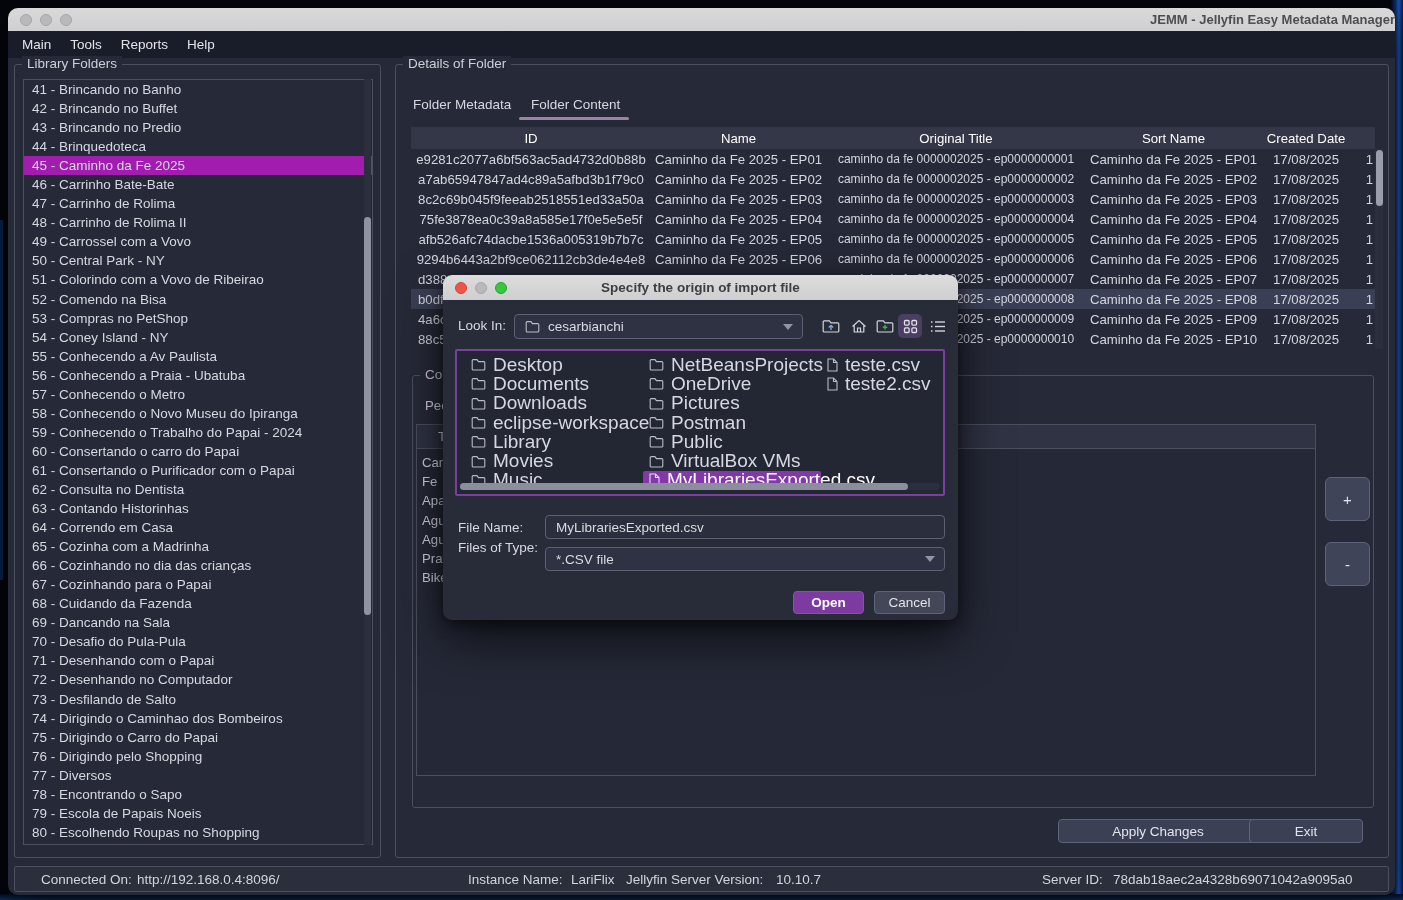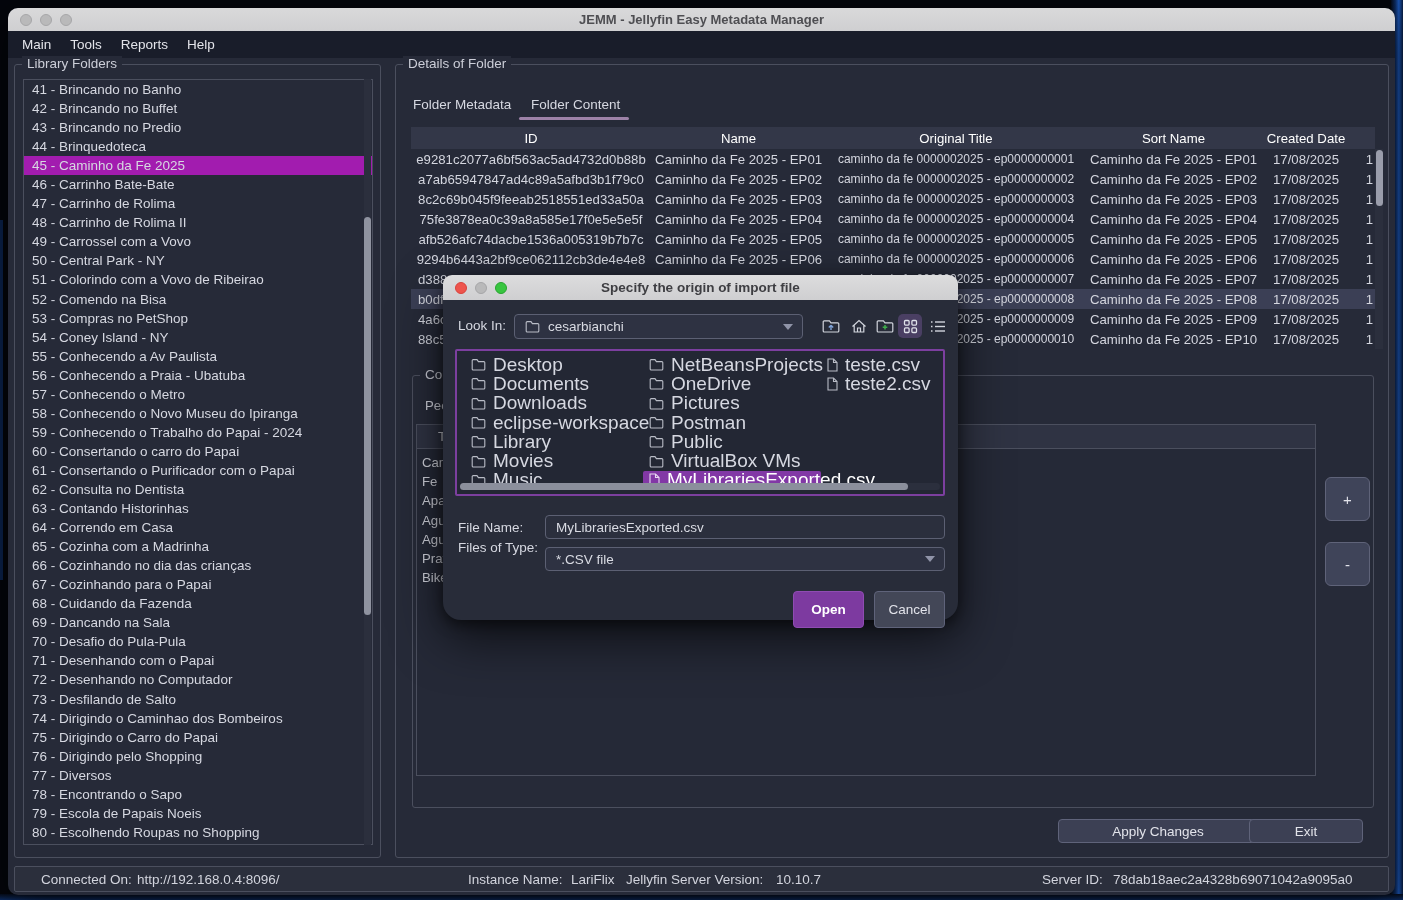--- a/index.html
+++ b/index.html
@@ -14,21 +14,21 @@
   .wall-left { position:absolute; left:0; top:220px; width:3px; height:360px; background:#0b2450; }
 
   
   .window { position:absolute; left:8px; top:8px; width:1387px; height:887px;
     background:#262a38; border-radius:10px; overflow:hidden; box-shadow:0 10px 40px rgba(0,0,0,.7); }
   .titlebar { position:absolute; left:0; top:0; width:100%; height:23px;
     background:linear-gradient(#d9d9da,#cfcfd1); display:flex; align-items:center; }
   .tl-dot { width:12px; height:12px; border-radius:50%; margin-left:8px; }
   .tl-dot:first-child { margin-left:12px; }
   .tl-gray { background:#b9b9ba; border:1px solid #a6a6a8; }
-  .win-title { position:absolute; left:0; width:100%; text-align:center; font-size:13px;
+  .win-title { position:absolute; left:0; width:100%; text-align:right; font-size:13px;
     font-weight:bold; color:#4e4e52; }
   .menubar { position:absolute; left:0; top:23px; width:100%; height:27px; background:#191d2a;
     display:flex; align-items:center; gap:19px; padding-left:14px; }
   .menu-item { color:#e3e4ea; font-size:13.5px; }
 
   .groupbox { position:absolute; border:1px solid #4b4f5e; border-radius:3px; }
   .grouplabel { position:absolute; top:-9px; left:7px; background:#262a38; padding:0 5px;
     color:#ccced8; font-size:13.5px; white-space:nowrap; }
 
   
@@ -71,21 +71,21 @@
   .bar-btn { position:absolute; height:24px; background:#3c4054; border:1px solid #5f637a;
     border-radius:4px; color:#e2e3ea; font-size:13.5px; display:flex; align-items:center; justify-content:center; }
 
   
   .statusbar { position:absolute; left:6px; top:858px; width:1375px; height:26px;
     background:#2b2f3c; border:1px solid #4b4f5e; border-radius:2px; }
   .status-text { position:absolute; top:5px; color:#d2d4dd; font-size:13.5px; white-space:nowrap; }
 
   
   .dialog { position:absolute; left:443px; top:275px; width:515px; height:345px;
-    background:#282c39; border-radius:18px; box-shadow:0 18px 50px rgba(0,0,0,.65), 0 4px 14px rgba(0,0,0,.5); }
+    background:#282c39; border-radius:9px; box-shadow:0 18px 50px rgba(0,0,0,.65), 0 4px 14px rgba(0,0,0,.5); }
   .dlg-titlebar { position:absolute; left:0; top:0; width:100%; height:25px; border-radius:9px 9px 0 0;
     background:linear-gradient(#dcdcdd,#cfcfd1); display:flex; align-items:center; }
   .dlg-title { position:absolute; width:100%; text-align:center; font-size:13.5px; font-weight:bold; color:#3e3e42; }
   .dl-red { background:#ee544c; border:1px solid #d8423c; }
   .dl-gray { background:#b9b9ba; border:1px solid #a6a6a8; }
   .dl-green { background:#38c540; border:1px solid #27a52f; }
   .dlg-label { position:absolute; color:#d6d8e1; font-size:13.5px; white-space:nowrap; }
   .combo { position:absolute; background:#2e3242; border:1px solid #5c6073; border-radius:4px;
     display:flex; align-items:center; color:#d9dbe3; font-size:13.5px; }
   .chev { width:0; height:0; border-left:5px solid transparent; border-right:5px solid transparent;
@@ -98,21 +98,21 @@
   .fcol { position:absolute; top:4px; }
   .fitem { display:flex; align-items:center; height:19.3px; padding:0 6px; gap:7px;
     color:#d6d8e1; font-size:19px; white-space:nowrap; }
   .fitem .ficon { display:flex; color:#b9bcc6; }
   .fitem.sel { background:#8238a6; color:#ffffff; border-radius:2px; }
   .fitem.sel .ficon { color:#e8d9f2; }
   .hscroll { position:absolute; left:3px; bottom:4px; width:480px; height:7px; background:#2b2f3d; border-radius:4px; }
   .hthumb { position:absolute; left:0; top:0; height:7px; width:448px; background:#8b8f9c; border-radius:4px; }
   .dlg-input { position:absolute; background:#2b2f3d; border:1px solid #5c6073; border-radius:4px;
     color:#d9dbe3; font-size:13.5px; font-family:"Liberation Sans",sans-serif; padding:0 10px; }
-  .dlg-btn { position:absolute; height:37px; border-radius:4px; font-size:13.5px; display:flex;
+  .dlg-btn { position:absolute; height:23px; border-radius:4px; font-size:13.5px; display:flex;
     align-items:center; justify-content:center; }
   .btn-open { background:#7d3aa0; color:#fff; font-weight:bold; border:1px solid #8f4cb2; }
   .btn-cancel { background:#434757; color:#e2e3ea; border:1px solid #5f637a; }
 </style>
 </head>
 <body>
 
 <div class="desktop">
   <div class="wall-right"></div>
   <div class="wall-bottom"></div>

